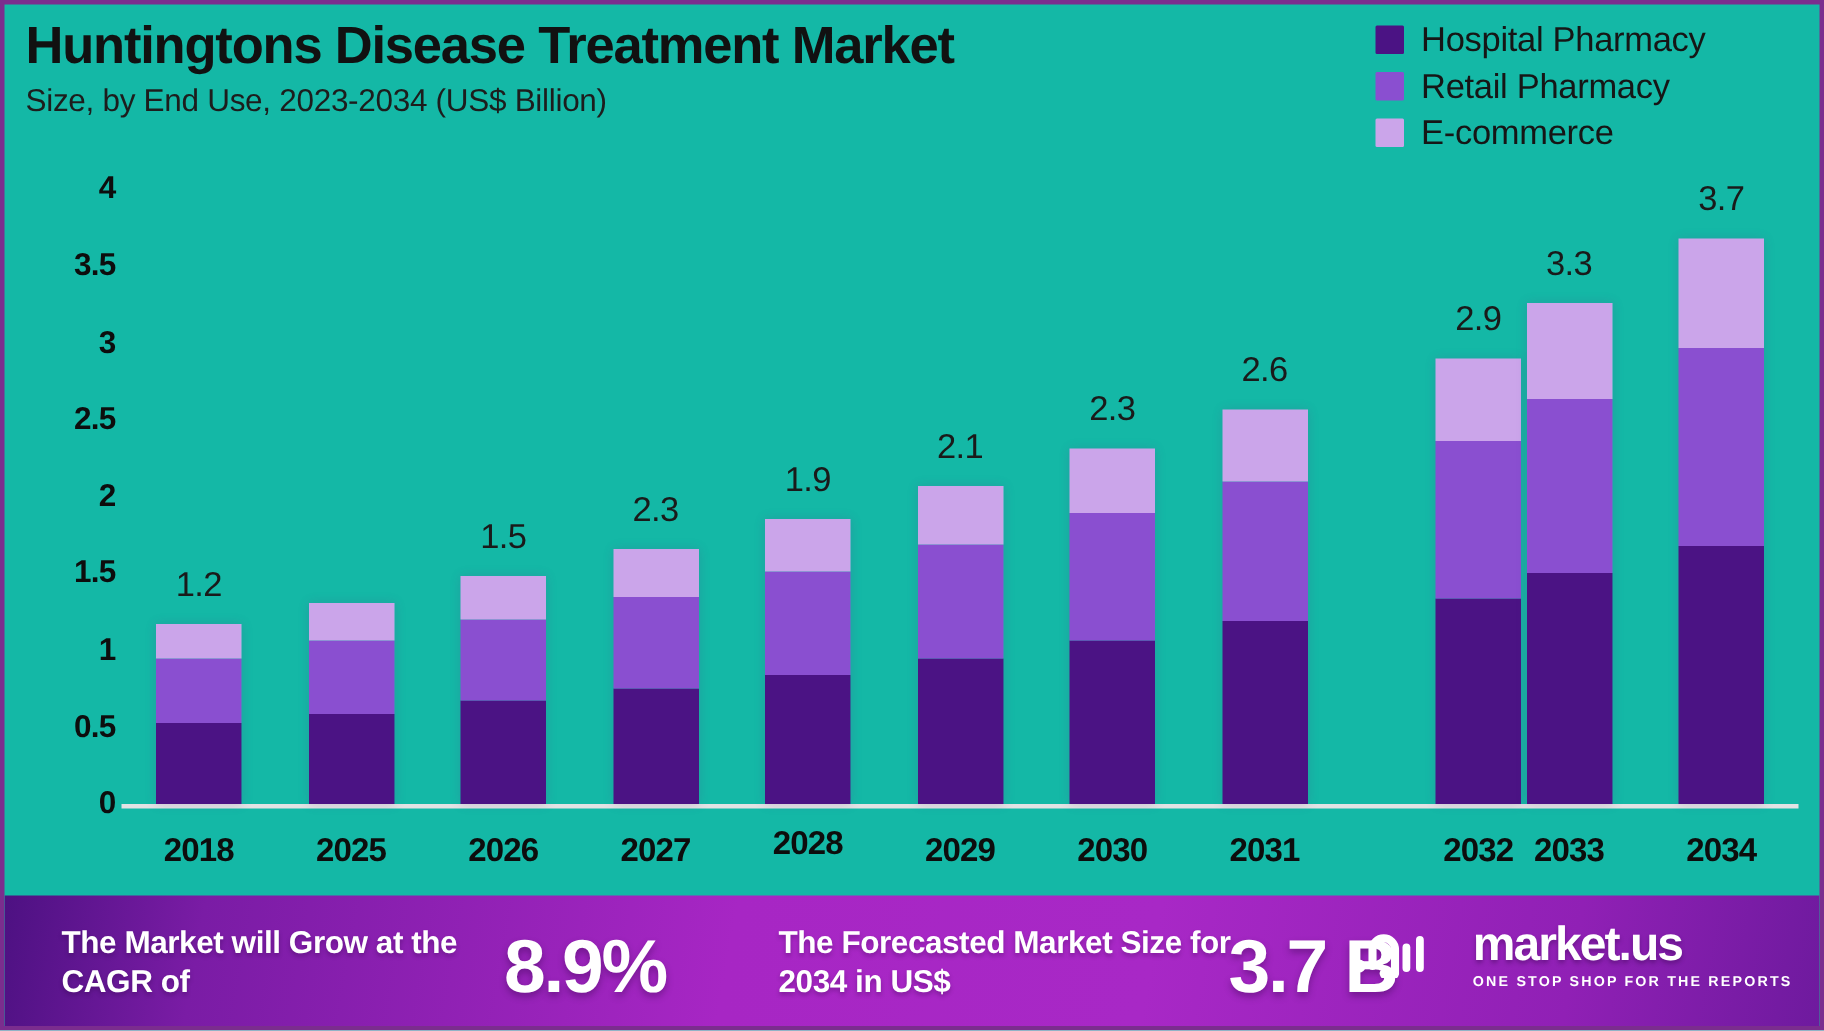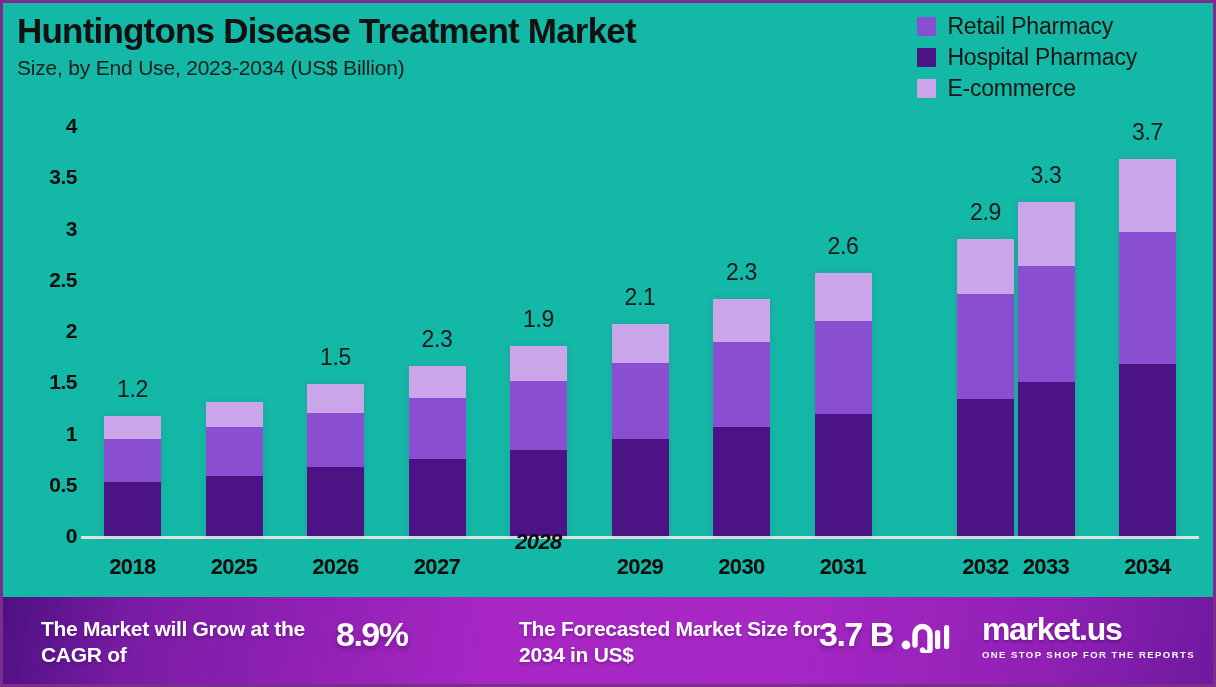--- a/index.html
+++ b/index.html
@@ -155,21 +155,21 @@
     color: #ffffff;
     font-weight: bold;
     font-size: 21px;
     line-height: 1.26;
     letter-spacing: -0.3px;
     text-shadow: 0 2px 3px rgba(40,0,60,0.30);
   }
   .footer-big {
     color: #ffffff;
     font-weight: bold;
-    font-size: 34px;
+    font-size: 50px;
     letter-spacing: -1.5px;
     text-shadow: 0 3px 5px rgba(40,0,60,0.35);
     white-space: nowrap;
   }
   #footer-cagr-text { position: absolute; left: 38px; top: 19px; width: 290px; }
   #footer-cagr-value { position: absolute; left: 333px; top: 18px; }
   #footer-size-text { position: absolute; left: 516px; top: 19px; width: 310px; }
   #footer-size-value { position: absolute; left: 816px; top: 18px; }
 
   #brand {
@@ -204,26 +204,26 @@
 
 <div id="page">
 
   <div id="header">
     <div id="chart-title">Huntingtons Disease Treatment Market</div>
     <div id="chart-subtitle">Size, by End Use, 2023-2034 (US$ Billion)</div>
   </div>
 
   <div id="legend">
       <div class="legend-item">
+        <span class="legend-swatch" style="background: rgb(75, 19, 132);"></span>
+        <span class="legend-label">Hospital Pharmacy</span>
+      </div>
+      <div class="legend-item">
         <span class="legend-swatch" style="background: rgb(138, 79, 208);"></span>
         <span class="legend-label">Retail Pharmacy</span>
-      </div>
-      <div class="legend-item">
-        <span class="legend-swatch" style="background: rgb(75, 19, 132);"></span>
-        <span class="legend-label">Hospital Pharmacy</span>
       </div>
       <div class="legend-item">
         <span class="legend-swatch" style="background: rgb(203, 165, 234);"></span>
         <span class="legend-label">E-commerce</span>
       </div>
     </div>
 
   <div id="plot">
     <div id="axis-line" style="top: 533px;"></div>
   <div class="ytick" style="top: 533px;">0</div>
@@ -270,21 +270,21 @@
         <div class="bar-value" style="top: 322.85px;">2.3</div>
         <div class="xtick" style="top: 551px;">2027</div>
       </div>
       <div class="bar-group" style="left: 507px; width: 57px; height: 600px;">
         <div class="bar" style="height: 189.625px; bottom: 67px;">
           <div class="seg seg-hospital" style="background: rgb(75, 19, 132); height: 86.1px; bottom: 0px;"></div>
           <div class="seg seg-retail" style="background: rgb(138, 79, 208); height: 68.675px; bottom: 86.1px;"></div>
           <div class="seg seg-ecom" style="background: rgb(203, 165, 234); height: 34.85px; bottom: 154.775px;"></div>
         </div>
         <div class="bar-value" style="top: 303.375px;">1.9</div>
-        <div class="xtick" style="top: 526px; font-style: italic;">2028</div>
+        <div class="xtick" style="top: 546px;">2028</div>
       </div>
       <div class="bar-group" style="left: 608.5px; width: 57px; height: 600px;">
         <div class="bar" style="height: 212.175px; bottom: 67px;">
           <div class="seg seg-hospital" style="background: rgb(75, 19, 132); height: 97.375px; bottom: 0px;"></div>
           <div class="seg seg-retail" style="background: rgb(138, 79, 208); height: 75.85px; bottom: 97.375px;"></div>
           <div class="seg seg-ecom" style="background: rgb(203, 165, 234); height: 38.95px; bottom: 173.225px;"></div>
         </div>
         <div class="bar-value" style="top: 280.825px;">2.1</div>
         <div class="xtick" style="top: 551px;">2029</div>
       </div>

